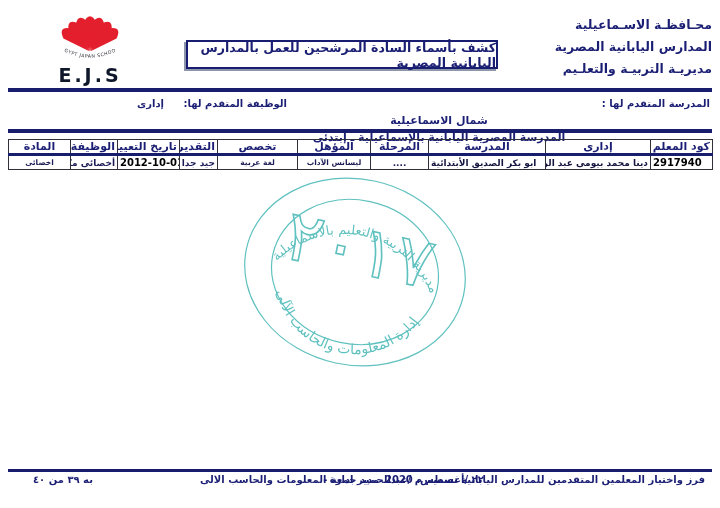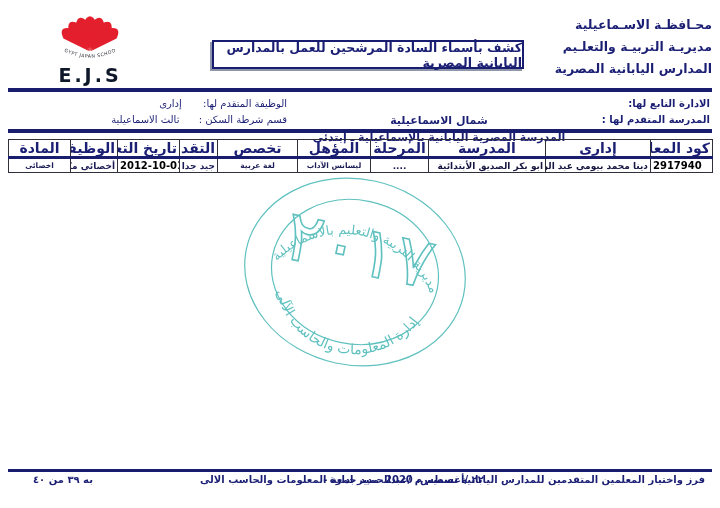--- a/index.html
+++ b/index.html
@@ -8,53 +8,53 @@
     font-family:"DejaVu Sans",sans-serif;overflow:hidden;color:#1b1f74;
   }
   
   .logo{position:absolute;left:34px;top:4px;width:112px;text-align:center;}
   .ejs-initials{font-size:19px;font-weight:800;letter-spacing:3px;color:#0f172a;margin-top:-2px;
     font-family:"DejaVu Sans",sans-serif;}
   .title-box{
     position:absolute;left:186px;top:40px;width:308px;height:25px;
     border:2px solid #181d6f;box-shadow:-2px 2px 0 #8e96ab;
     display:flex;align-items:center;justify-content:center;
-    font-size:12.5px;font-weight:bold;direction:rtl;margin-left:26px;
+    font-size:12.5px;font-weight:bold;direction:rtl;
   }
   .gov-block{position:absolute;right:8px;top:8px;width:170px;text-align:right;direction:rtl;
     font-size:12.5px;font-weight:bold;line-height:22px;margin-top:6px;}
   .rule{position:absolute;left:8px;right:8px;background:#191d6e;}
   .rule-1{top:88px;height:4px;}
   .rule-2{top:129px;height:4px;}
   .rule-3{top:469px;height:3px;}
   
   .info-right{position:absolute;right:10px;top:96px;width:150px;text-align:right;direction:rtl;
     font-size:10px;font-weight:bold;line-height:16px;}
   .info-middle{position:absolute;left:308px;top:112px;width:262px;text-align:center;direction:rtl;
     font-size:11px;font-weight:bold;line-height:17px;}
   .info-left{position:absolute;left:55px;top:96px;width:232px;direction:rtl;
-    font-size:10px;font-weight:normal;line-height:16px;}
+    font-size:10px;font-weight:bold;line-height:16px;}
   .info-left .lbl{display:inline-block;min-width:86px;text-align:right;}
   .info-left .val{margin-right:16px;}
   
   table.roster{
     position:absolute;left:8px;top:139px;width:704px;border-collapse:collapse;
     direction:rtl;table-layout:fixed;
   }
   table.roster th,table.roster td{
     border:1px solid #30303a;padding:0 2px;overflow:hidden;white-space:nowrap;
   }
   table.roster th{
-    height:11px;font-size:14px;font-weight:bold;color:#1b1f74;text-align:center;
+    height:11px;font-size:11px;font-weight:bold;color:#1b1f74;text-align:center;
     border-bottom:3px solid #191d6e;
   }
   table.roster td{height:13px;font-size:9px;font-weight:bold;color:#1b1b55;text-align:center;margin-left:31px;}
   table.roster td[data-name="cell-code"]{font-size:10px;color:#000;text-align:left;font-weight:bold;}
   table.roster td[data-name="cell-name"]{text-align:right;color:#14143f;}
-  table.roster td[data-name="cell-school"]{text-align:right;color:#14143f;}
+  table.roster td[data-name="cell-school"]{text-align:left;color:#14143f;}
   table.roster td[data-name="cell-hire_date"]{direction:ltr;color:#000;font-size:10px;}
   table.roster td[data-name="cell-subject"],
   table.roster td[data-name="cell-specialization"],
   table.roster td[data-name="cell-qualification"]{font-size:7.5px;}
   
   .stamp{position:absolute;left:233px;top:167px;pointer-events:none;opacity:.92;overflow:visible;}
   
   .footer-text{position:absolute;top:474px;font-size:10px;font-weight:bold;direction:rtl;
     color:#1b1f74;white-space:nowrap;}
   .f-design{right:15px;}
@@ -83,42 +83,37 @@
         <textPath href="#logoArc" startOffset="50%">EGYPT JAPAN SCHOOL</textPath>
       </text>
     </svg>
     <div class="ejs-initials" data-name="logo-initials">E.J.S</div>
   </div>
 
   <div class="title-box" data-name="report-title-box">كشف بأسماء السادة المرشحين للعمل بالمدارس اليابانية المصرية</div>
 
   <div class="gov-block" data-name="governorate-block">
     <div data-name="governorate-line">محـافظـة الاسـماعيلية</div>
+    <div data-name="schools-line">المدارس اليابانية المصرية</div>
     <div data-name="directorate-line">مديريـة التربيـة والتعلـيم</div>
-    <div data-name="schools-line">المدارس اليابانية المصرية</div>
   </div>
 
   <div class="rule rule-1" data-name="top-divider"></div>
 
   <div class="info-right" data-name="info-administration">
-    <div data-name="administration-label">الادارة التابع لها:</div>
     <div data-name="applied-school-label">المدرسة المتقدم لها :</div>
   </div>
   <div class="info-middle" data-name="info-school">
     <div data-name="administration-value">شمال الاسماعيلية</div>
     <div data-name="applied-school-value">المدرسة المصرية اليابانية بالإسماعيلية  ـ  إبتدئى</div>
   </div>
   <div class="info-left" data-name="info-job">
     <div data-name="job-row">
       <span class="lbl" data-name="job-label">الوظيفة المتقدم لها:</span>
       <span class="val" data-name="job-value">إدارى</span>
-    </div>
-    <div data-name="police-row">
-      <span class="lbl" data-name="police-label">قسم شرطة السكن :</span>
-      <span class="val" data-name="police-value">ثالث الاسماعيلية</span>
     </div>
   </div>
 
   <div class="rule rule-2" data-name="info-divider"></div>
 
   <table class="roster" data-name="candidates-table">
     <colgroup data-name="table-colgroup">
         <col style="width: 62px;">
         <col style="width: 105px;">
         <col style="width: 117px;">

